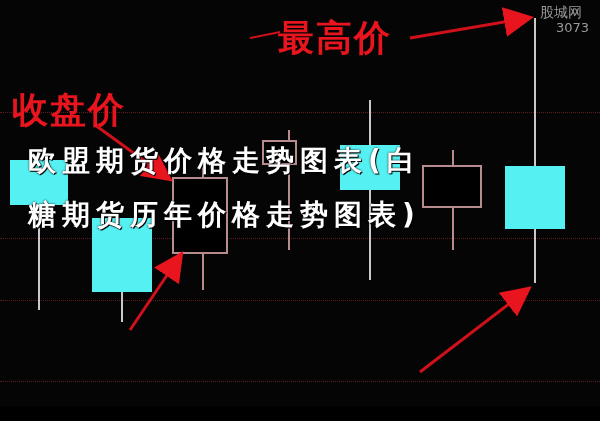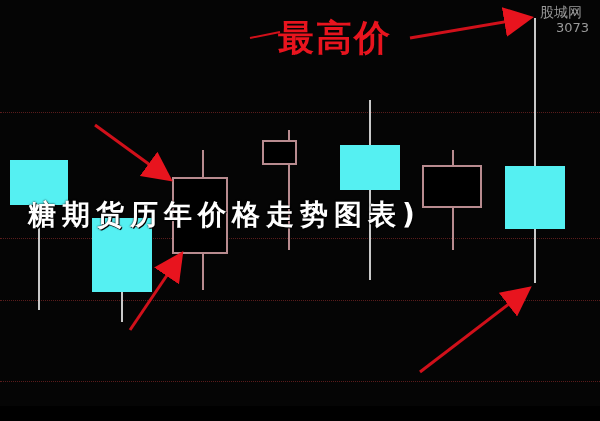--- a/index.html
+++ b/index.html
@@ -52,18 +52,20 @@
       </marker>
     </defs>
     <line x1="410" y1="38" x2="528" y2="18" stroke="#d0101a" stroke-width="3" marker-end="url(#ah)"></line>
     <line x1="250" y1="38" x2="280" y2="32" stroke="#d0101a" stroke-width="2"></line>
     <line x1="95" y1="125" x2="168" y2="178" stroke="#d0101a" stroke-width="3" marker-end="url(#ah)"></line>
     <line x1="130" y1="330" x2="180" y2="256" stroke="#d0101a" stroke-width="3" marker-end="url(#ah)"></line>
     <line x1="420" y1="372" x2="527" y2="290" stroke="#d0101a" stroke-width="3" marker-end="url(#ah)"></line>
   </svg>
 
   <div class="label-red" style="left:278px;top:14px">最高价</div>
+  <div class="label-red" style="left:12px;top:86px">收盘价</div>
 
+  <div class="title-line" style="left:28px;top:142px">欧盟期货价格走势图表(白</div>
   <div class="title-line" style="left:28px;top:196px">糖期货历年价格走势图表)</div>
 
   <div class="watermark" style="left:540px;top:4px">股城网</div>
   <div class="watermark" style="left:556px;top:20px;font-size:13px">3073</div>
 </div>
 
 </body></html>

